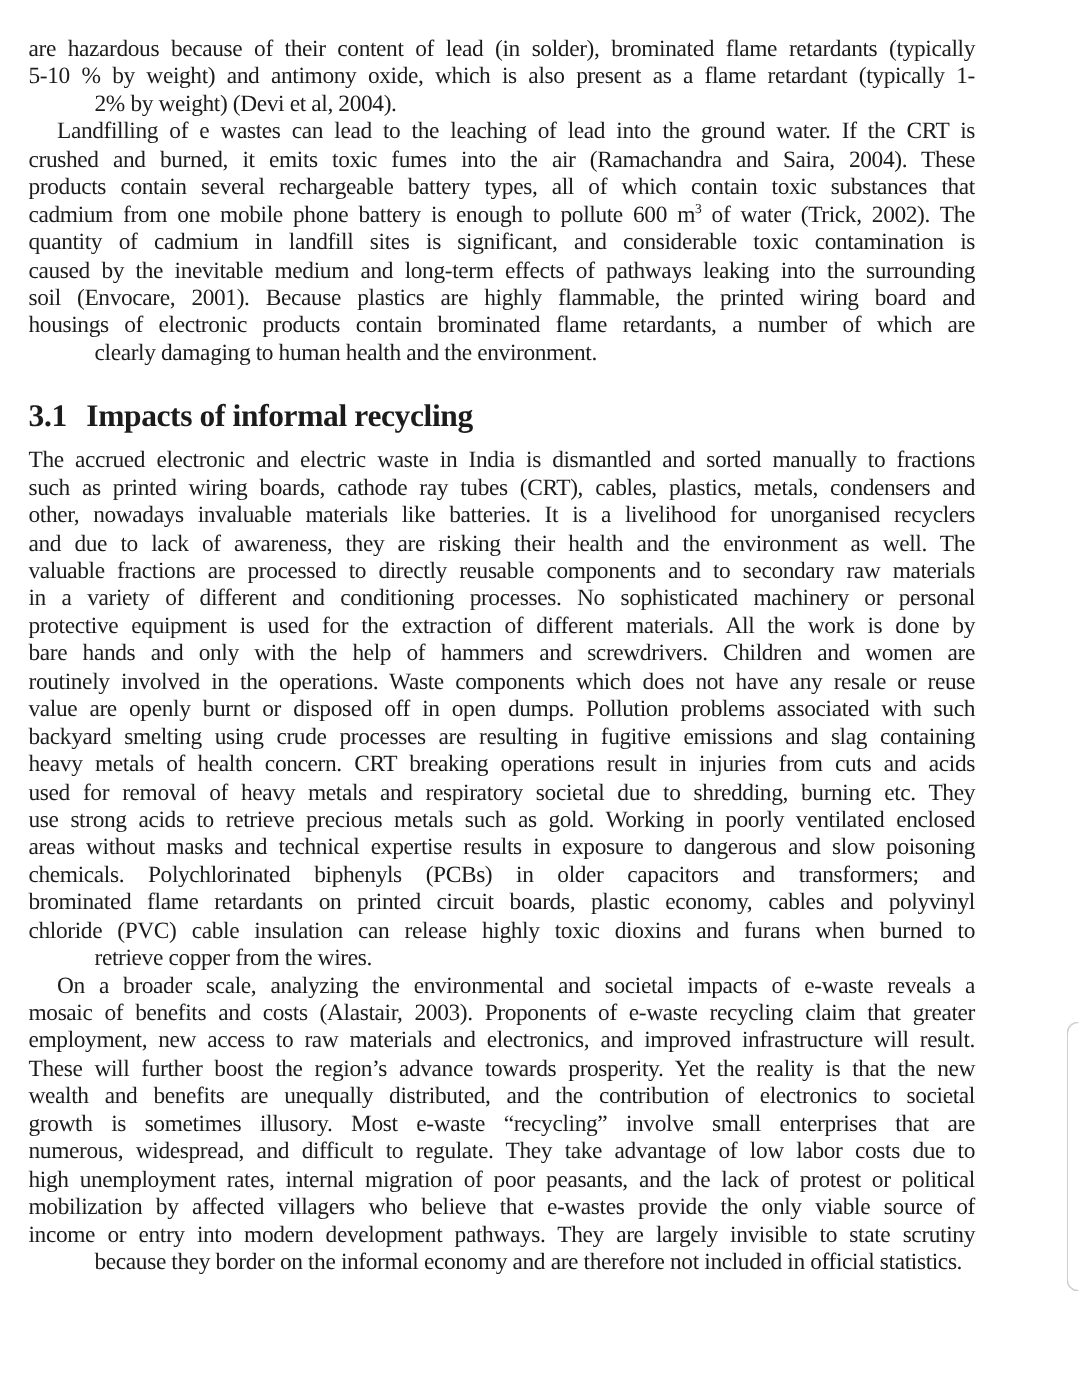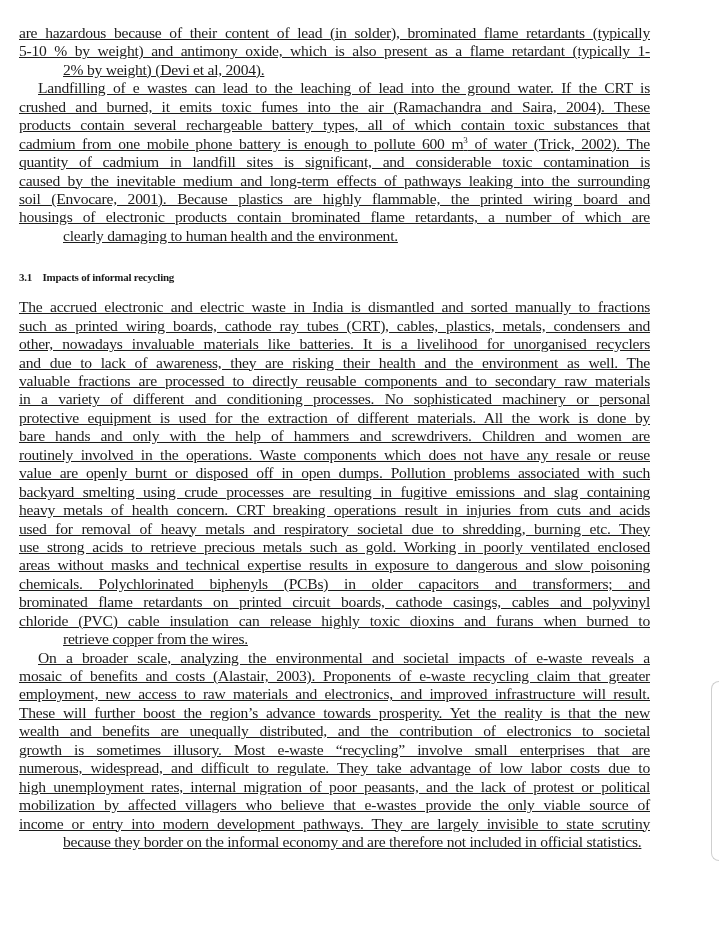--- a/index.html
+++ b/index.html
@@ -2,26 +2,26 @@
 <html><head>
 <meta charset="utf-8">
 <style>
   html, body { margin: 0; padding: 0; background: #ffffff; }
   body { width: 719px; height: 931px; overflow: hidden; position: relative; }
   .page {
     position: absolute; left: 19px; top: 24px; width: 631px;
     font-family: "Liberation Serif", serif; font-size: 15.6px; line-height: 18.45px;
     color: #1c1c1c; letter-spacing: -0.25px;
   }
-  .para { margin: 0; text-align: justify; text-decoration: underline; }
+  .para { margin: 0; text-align: justify; }
   .line { display: block; text-align: justify; text-align-last: justify; white-space: nowrap; overflow: visible; height: 18.45px; }
   .line.last { text-align-last: left; margin-left: 44px; }
   .indent { text-indent: 19px; }
   .heading {
-    margin: 23px 0 12px 0; font-weight: bold; font-size: 11px; line-height: 18px;
+    margin: 23px 0 12px 0; font-weight: bold; font-size: 21px; line-height: 18px;
   }
   .heading .num { margin-right: 8px; }
   sup { font-size: 9px; line-height: 0; vertical-align: 6px; }
   .scroll-handle {
     position: absolute; left: 711px; top: 681px; width: 14px; height: 178px;
     border: 1px solid #cfcfcf; border-radius: 8px 0 0 8px; border-right: none; background: #ffffff;
   }
 </style>
 </head>
 <body>
@@ -61,21 +61,21 @@
     <span class="line">protective equipment is used for the extraction of different materials. All the work is done by</span>
     <span class="line">bare hands and only with the help of hammers and screwdrivers. Children and women are</span>
     <span class="line">routinely involved in the operations. Waste components which does not have any resale or reuse</span>
     <span class="line">value are openly burnt or disposed off in open dumps.  Pollution problems associated with such</span>
     <span class="line">backyard smelting using crude processes are resulting in fugitive emissions and slag containing</span>
     <span class="line">heavy metals of health concern. CRT breaking operations result in injuries from cuts and acids</span>
     <span class="line">used for removal of heavy metals and respiratory societal due to shredding, burning etc. They</span>
     <span class="line">use strong acids to retrieve precious metals such as gold. Working in poorly ventilated enclosed</span>
     <span class="line">areas without masks and technical expertise results in exposure to dangerous and slow poisoning</span>
     <span class="line">chemicals. Polychlorinated biphenyls (PCBs) in older capacitors and transformers; and</span>
-    <span class="line">brominated flame retardants on printed circuit boards, cathode casings, cables and polyvinyl</span>
+    <span class="line">brominated flame retardants on printed circuit boards, plastic economy, cables and polyvinyl</span>
     <span class="line">chloride (PVC) cable insulation can release highly toxic dioxins and furans when burned to</span>
     <span class="line last">retrieve copper from the wires.</span>
   </p>
 
   <p class="para">
     <span class="line indent">On a broader scale, analyzing the environmental and societal impacts of e-waste reveals a</span>
     <span class="line">mosaic of benefits and costs (Alastair, 2003).  Proponents of e-waste recycling claim that greater</span>
     <span class="line">employment, new access to raw materials and electronics, and improved infrastructure will result.</span>
     <span class="line">These will further boost the region’s advance towards prosperity. Yet the reality is that the new</span>
     <span class="line">wealth and benefits are unequally distributed, and the contribution of electronics to societal</span>

